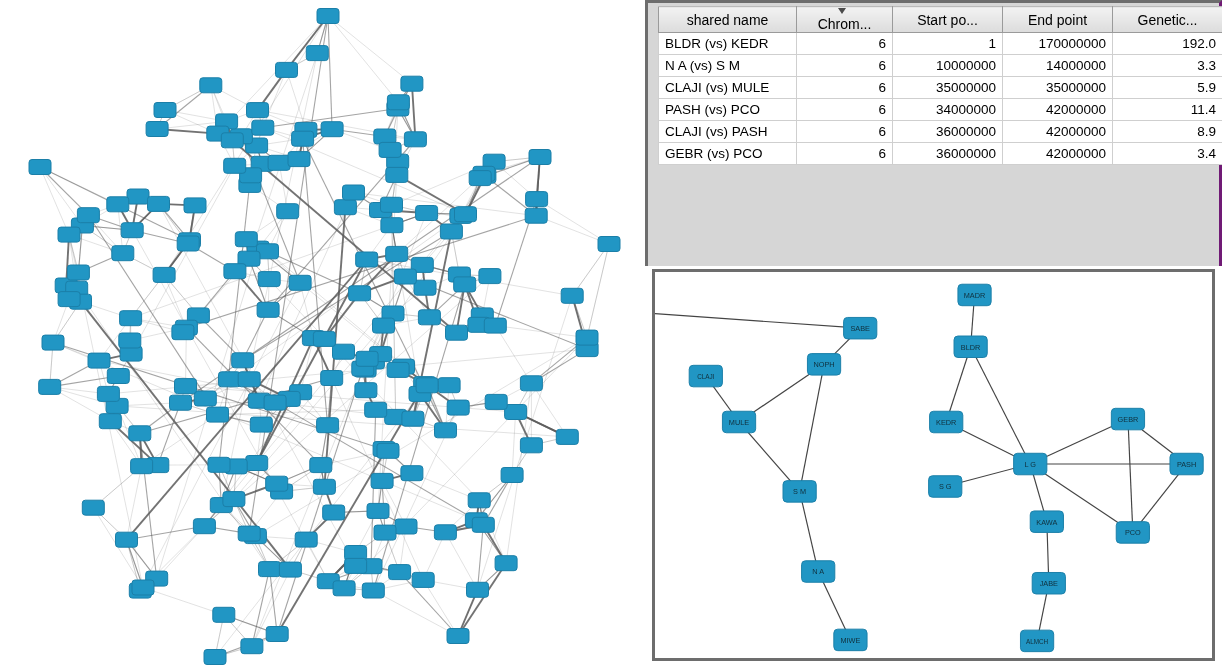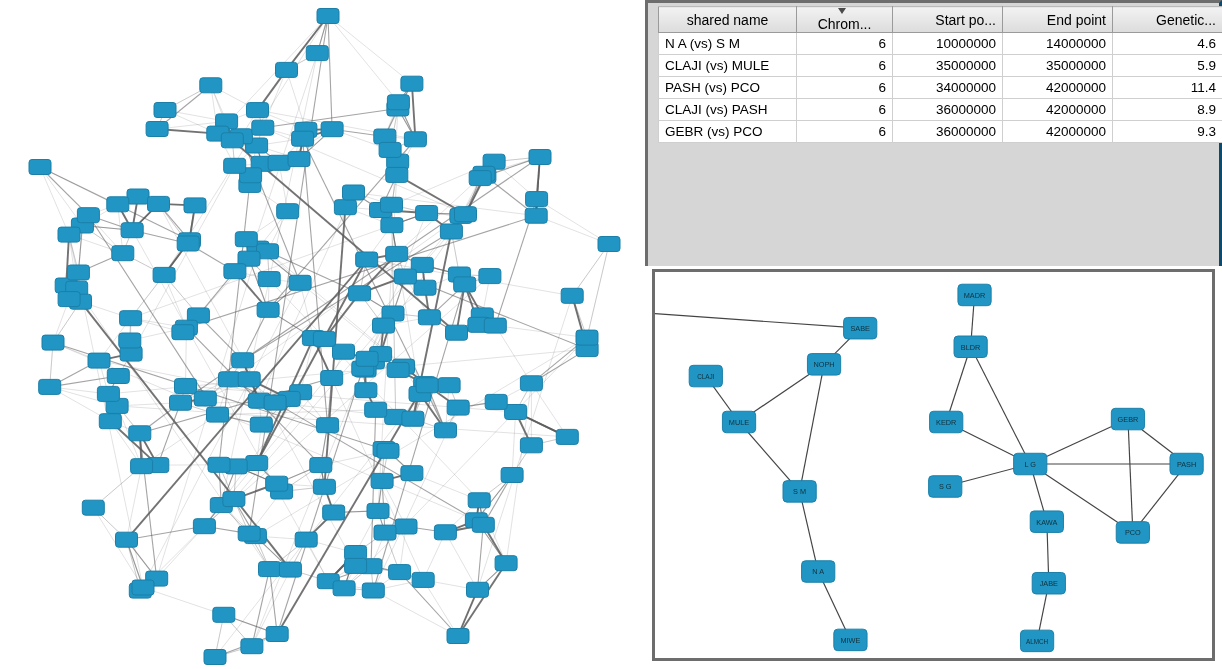--- a/index.html
+++ b/index.html
@@ -28,21 +28,21 @@
 
   
   #table-panel {
     position: absolute;
     left: 645px; top: 0;
     width: 577px;
     height: 266px;
     background: #d6d6d6;
     border-left: 3px solid #6d6d6d;
     border-top: 3px solid #6d6d6d;
-    border-right: 3px solid #0c4a6e;
+    border-right: 3px solid #701a75;
     box-sizing: border-box;
     padding: 3px 0 0 10px;
   }
   table.grid {
     border-collapse: collapse;
     width: 564px;
     background: #ffffff;
     font-size: 13.5px;
     table-layout: fixed;
   }
@@ -52,21 +52,21 @@
     border-top: 1px solid #b9b9b9;
     height: 22px;
     font-weight: normal;
     font-size: 14px;
     color: #000;
     padding: 0 6px;
     text-align: center;
     white-space: nowrap;
     overflow: hidden;
   }
-  table.grid th.right { text-align: right; }
+  table.grid th.right { text-align: center; }
   table.grid td {
     border: 1px solid #cfcfcf;
     height: 21px;
     padding: 0 6px;
     white-space: nowrap;
     overflow: hidden;
     color: #000;
   }
   table.grid td.num { text-align: right; }
   .filter-icon {
@@ -1592,25 +1592,32 @@
               <span>Chrom...</span>
             </span>
           </th>
           <th class="right">Start po...</th>
           <th class="right">End point</th>
           <th class="right">Genetic...</th>
         </tr>
     </thead>
     <tbody id="table-body">
         <tr>
+          <td class="">BLDR (vs) KEDR</td>
+          <td class="num">6</td>
+          <td class="num">1</td>
+          <td class="num">170000000</td>
+          <td class="num">192.0</td>
+        </tr>
+        <tr>
           <td class="">N A (vs) S M</td>
           <td class="num">6</td>
           <td class="num">10000000</td>
           <td class="num">14000000</td>
-          <td class="num">4.6</td>
+          <td class="num">3.3</td>
         </tr>
         <tr>
           <td class="">CLAJI (vs) MULE</td>
           <td class="num">6</td>
           <td class="num">35000000</td>
           <td class="num">35000000</td>
           <td class="num">5.9</td>
         </tr>
         <tr>
           <td class="">PASH (vs) PCO</td>
@@ -1624,21 +1631,21 @@
           <td class="num">6</td>
           <td class="num">36000000</td>
           <td class="num">42000000</td>
           <td class="num">8.9</td>
         </tr>
         <tr>
           <td class="">GEBR (vs) PCO</td>
           <td class="num">6</td>
           <td class="num">36000000</td>
           <td class="num">42000000</td>
-          <td class="num">9.3</td>
+          <td class="num">3.4</td>
         </tr>
       </tbody>
   </table>
 </div>
 
 <div id="network-small">
   <svg width="557" height="386" viewBox="645 269 570 392">
     <g id="small-edges">
         <line x1="404" y1="293" x2="855" y2="325" class="edge" stroke-width="1.2"></line>
         <line x1="855" y1="325" x2="818" y2="362" class="edge" stroke-width="1.2"></line>

